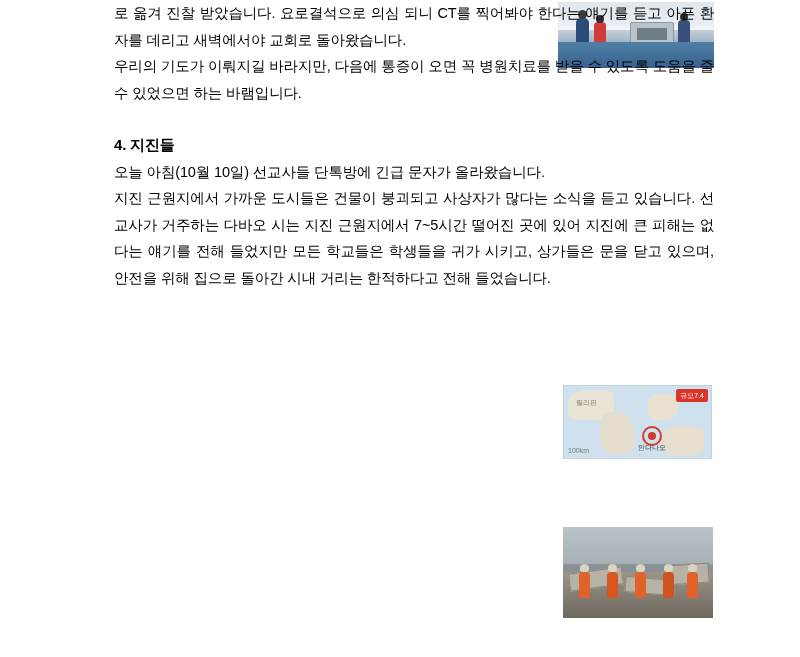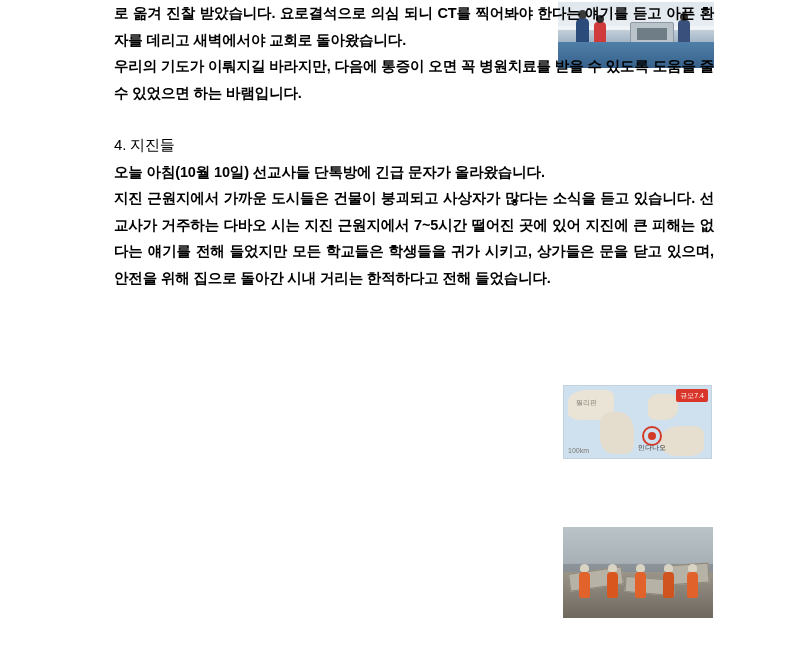--- a/index.html
+++ b/index.html
@@ -27,26 +27,25 @@
     width: 600px;
   }
   p.para {
     margin: 0;
     font-size: 14.5px;
     line-height: 26.5px;
     letter-spacing: -0.15px;
     text-align: justify;
     text-justify: inter-character;
     word-break: break-all;
-    font-weight: bold;
   }
   .heading {
     margin: 0;
     font-size: 15px;
-    font-weight: normal;
+    font-weight: bold;
     line-height: 26.5px;
     letter-spacing: -0.2px;
   }
   .spacer-block { height: 26px; }
 
   
   .img {
     position: absolute;
     overflow: hidden;
   }

